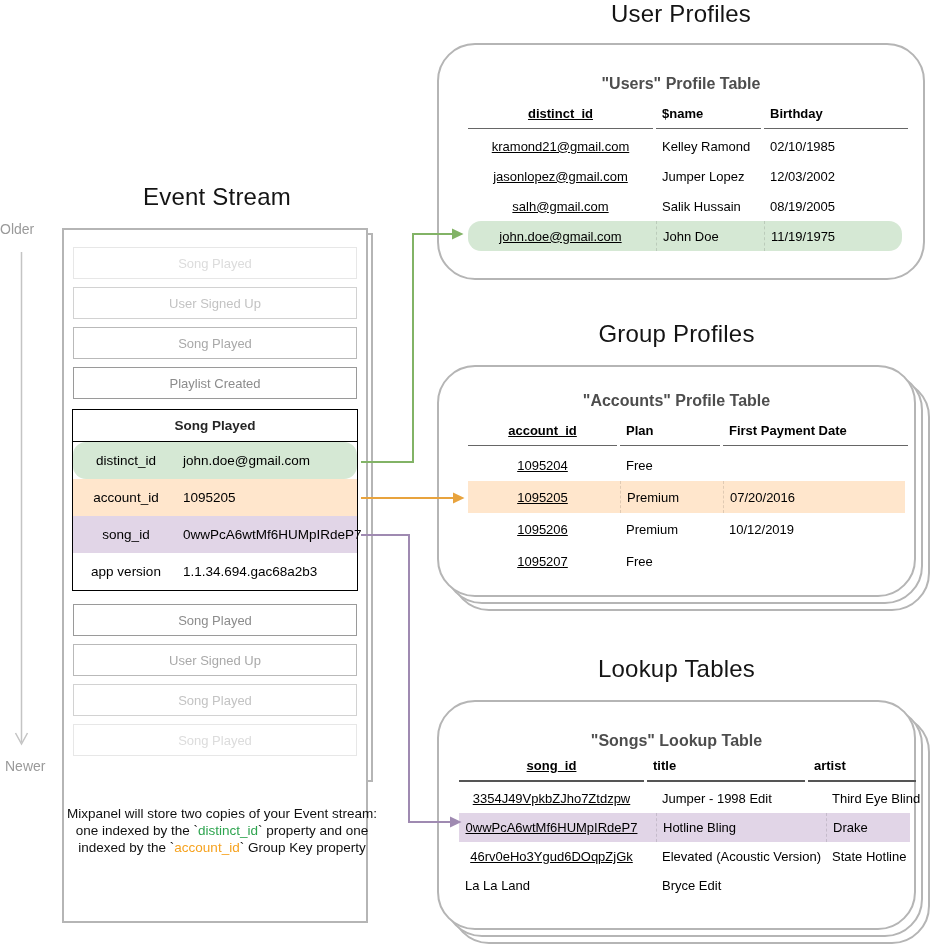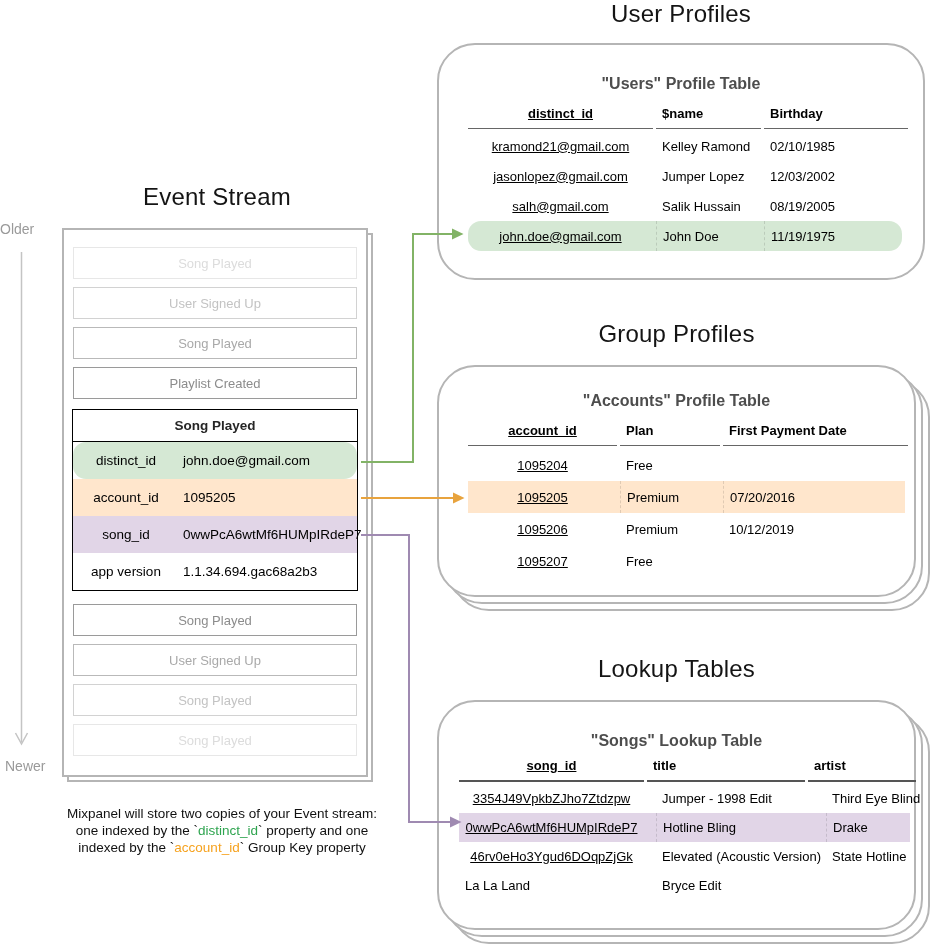--- a/index.html
+++ b/index.html
@@ -69,21 +69,21 @@
 </head>
 <body>
 
 <div class="section-title" style="left:62px;top:183px;width:310px;">Event Stream</div>
 
 <div class="tl-label" style="left:0;top:221px;">Older</div>
 <div class="tl-label" style="left:5px;top:758px;">Newer</div>
 
 <div class="stream-box" style="left:67px;top:233px;width:306px;height:549px;"></div>
 
-<div class="stream-box stream-main" style="left:62px;top:228px;width:306px;height:549px;">
+<div class="stream-box stream-main" style="left:62px;top:228px;width:306px;height:695px;">
 
   <div class="ev f3">
     <span>Song Played</span>
     </div>
   <div class="ev f2">
     <span>User Signed Up</span>
     </div>
   <div class="ev f1">
     <span>Song Played</span>
     </div>

